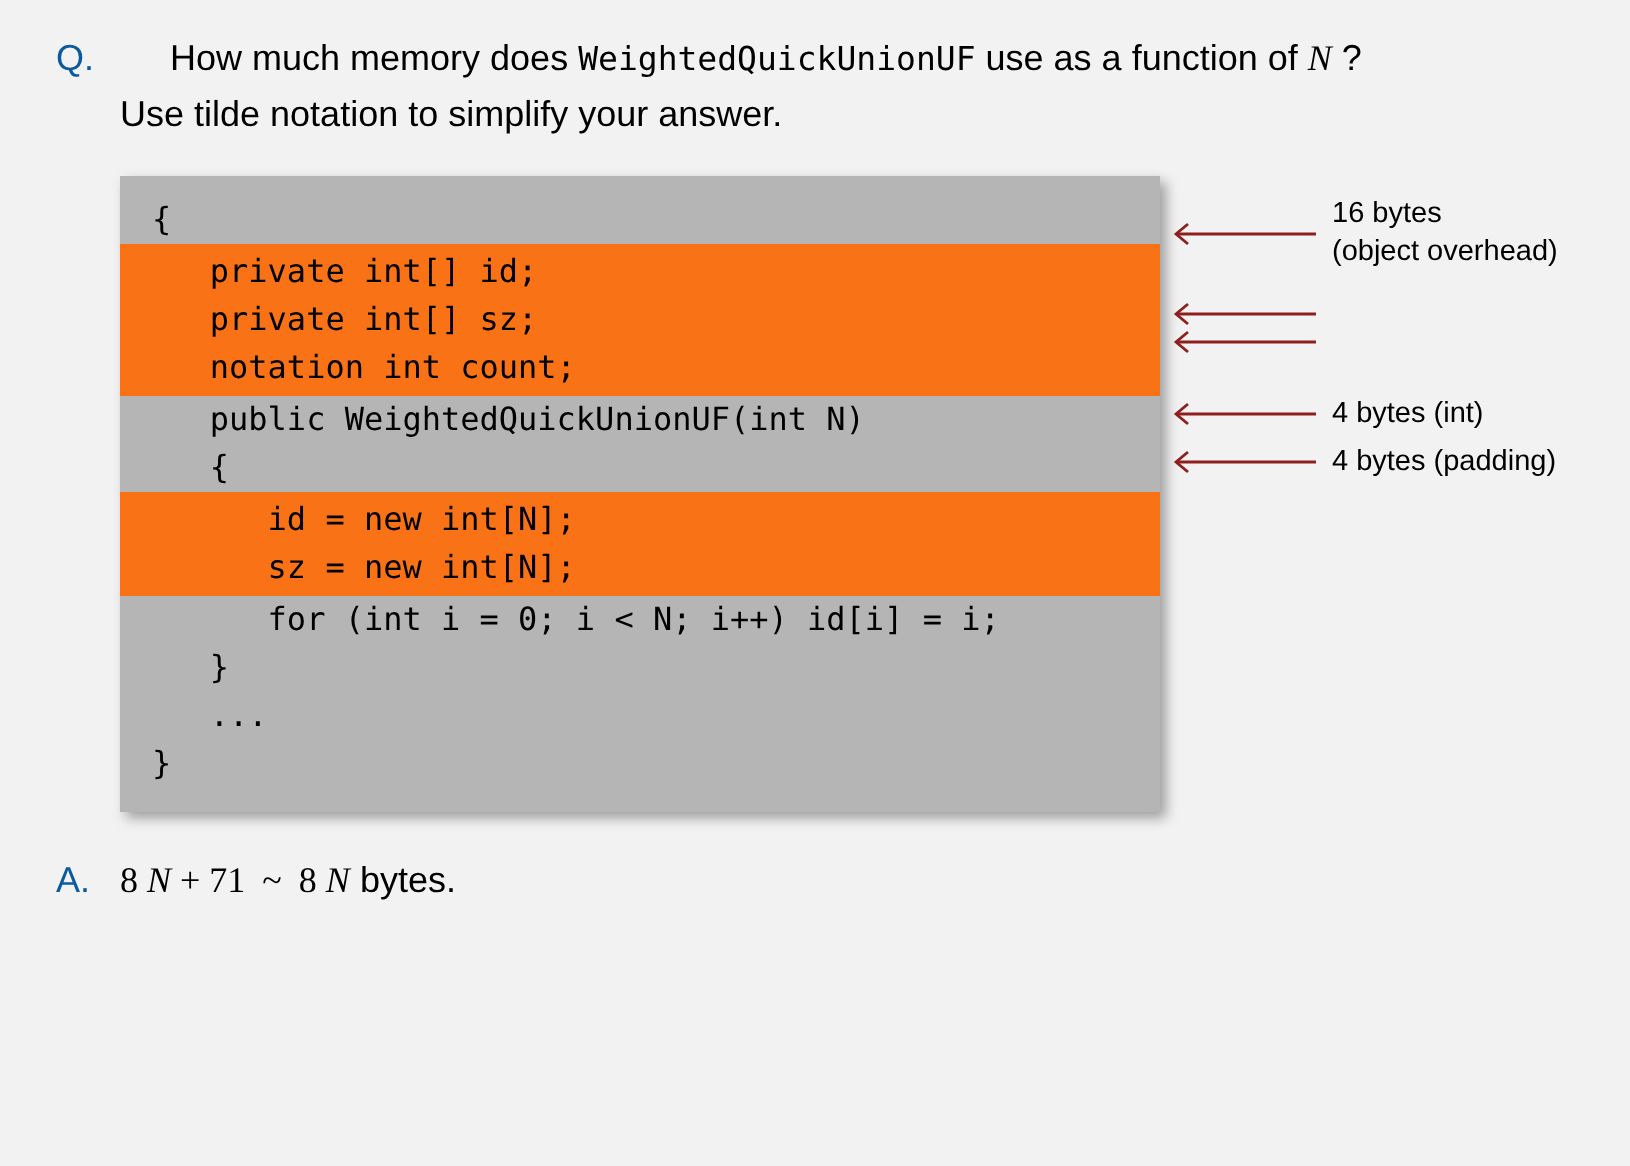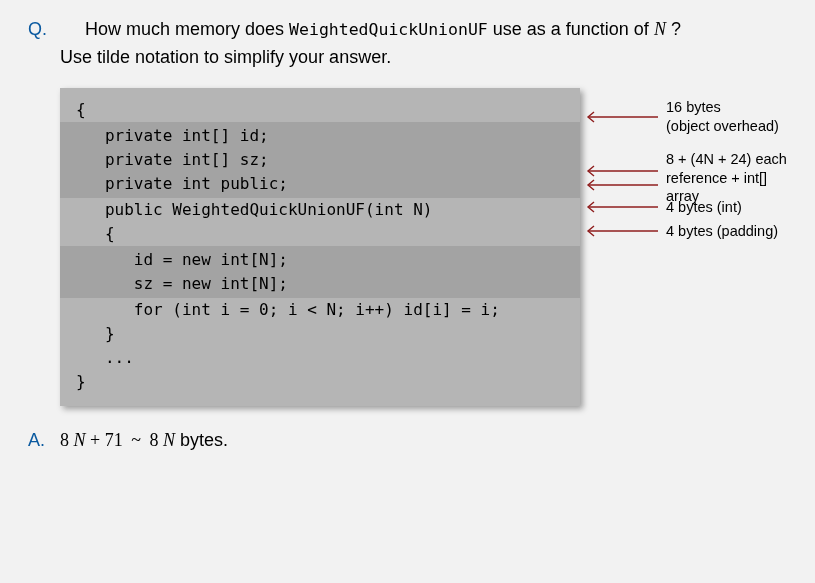--- a/index.html
+++ b/index.html
@@ -60,21 +60,21 @@
     color: #000;
     padding-top: 10px;
     padding-bottom: 12px;
     position: relative;
   }
   .code-line {
     padding-left: 16px;
     white-space: pre;
   }
   .code-line.hl {
-    background: #a3a3a3;
+    background: #f97316;
   }
   .code-line.hl-first { padding-top:2px; }
   .code-line.hl-last { padding-bottom:2px; }
 
   .annotations {
     position: relative;
     flex: 1;
     color: #8f1e1e;
     font-size: 14.5px;
     line-height: 1.3;
@@ -126,21 +126,21 @@
       </span>
     </div>
     <div class="q-line2">Use tilde notation to simplify your answer.</div>
   </div>
 
   <div class="figure-row">
     <div class="code-box">
       <div class="code-line">{</div>
       <div class="code-line hl hl-first">   private int[] id;</div>
       <div class="code-line hl">   private int[] sz;</div>
-      <div class="code-line hl hl-last">   private int public;</div>
+      <div class="code-line hl hl-last">   notation int count;</div>
       <div class="code-line"></div>
       <div class="code-line">   public WeightedQuickUnionUF(int N)</div>
       <div class="code-line">   {</div>
       <div class="code-line hl hl-first">      id = new int[N];</div>
       <div class="code-line hl hl-last">      sz = new int[N];</div>
       <div class="code-line">      for (int i = 0; i &lt; N; i++) id[i] = i;</div>
       <div class="code-line">   }</div>
       <div class="code-line">   ...</div>
       <div class="code-line">}</div>
     </div>
@@ -158,24 +158,20 @@
         </span>
       </div>
 
       <div class="anno" style="top:62px">
         <svg class="arrow" width="80" height="28">
           <line x1="8" y1="7" x2="78" y2="7" stroke="#8f1e1e" stroke-width="1.4"></line>
             <polyline points="14,2 8,7 14,12" fill="none" stroke="#8f1e1e" stroke-width="1.4"></polyline>
           <line x1="8" y1="21" x2="78" y2="21" stroke="#8f1e1e" stroke-width="1.4"></line>
             <polyline points="14,16 8,21 14,26" fill="none" stroke="#8f1e1e" stroke-width="1.4"></polyline>
         </svg>
-        <span class="anno-text">
-          <span class="sub">8 + (4N + 24) each</span>
-          <span class="sub">reference + int[] array</span>
-        </span>
       </div>
 
       <div class="anno" style="top:110px">
         <svg class="arrow" width="80" height="14">
             <line x1="8" y1="7" x2="78" y2="7" stroke="#8f1e1e" stroke-width="1.4"></line>
             <polyline points="14,2 8,7 14,12" fill="none" stroke="#8f1e1e" stroke-width="1.4"></polyline>
           </svg>
         <span class="anno-text">4 bytes (int)</span>
       </div>
 

